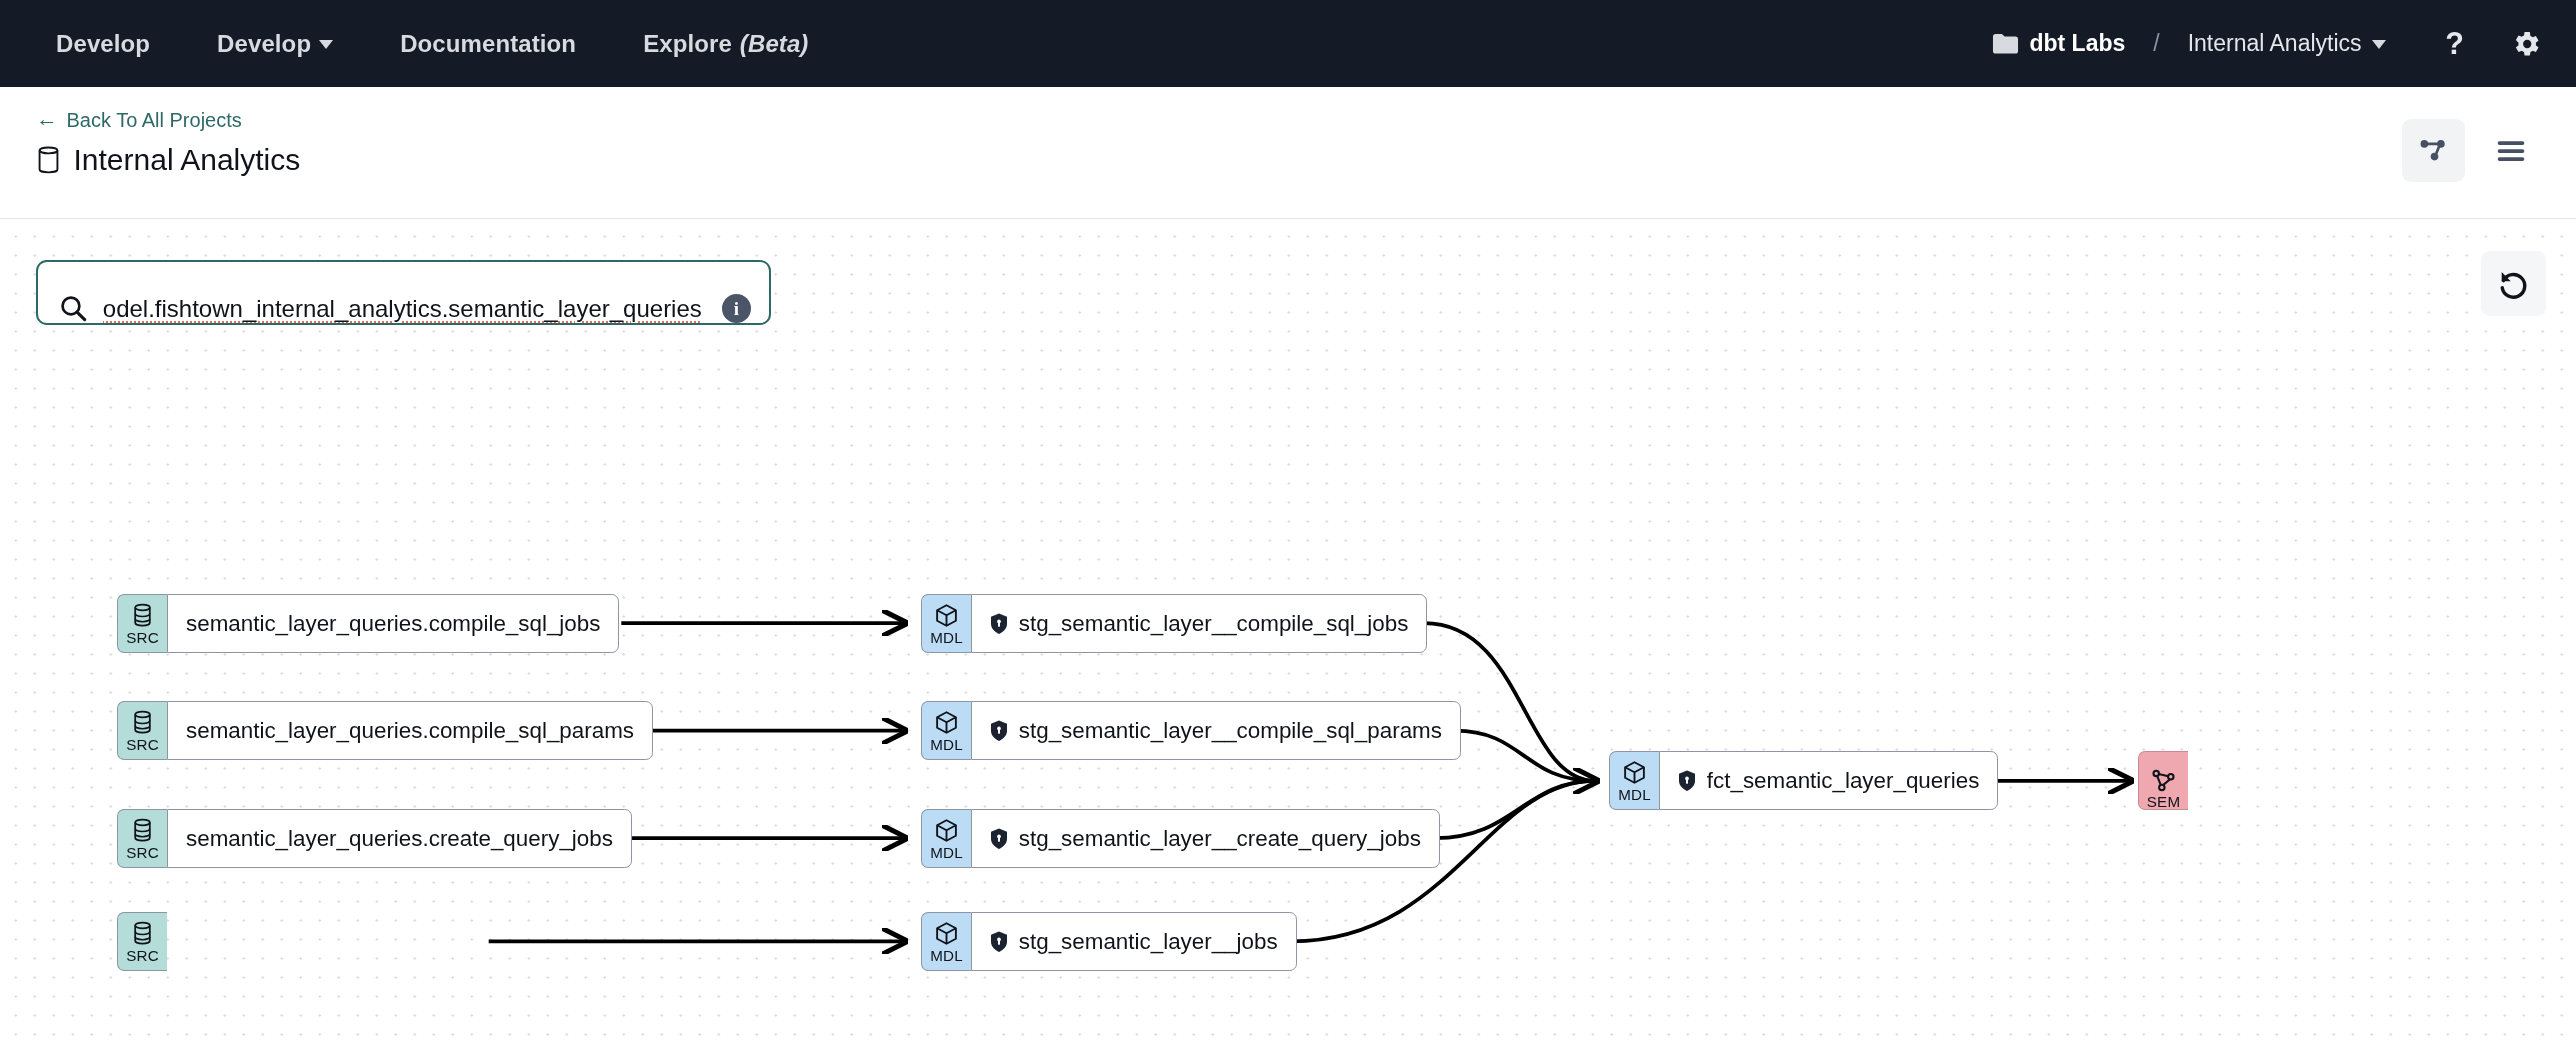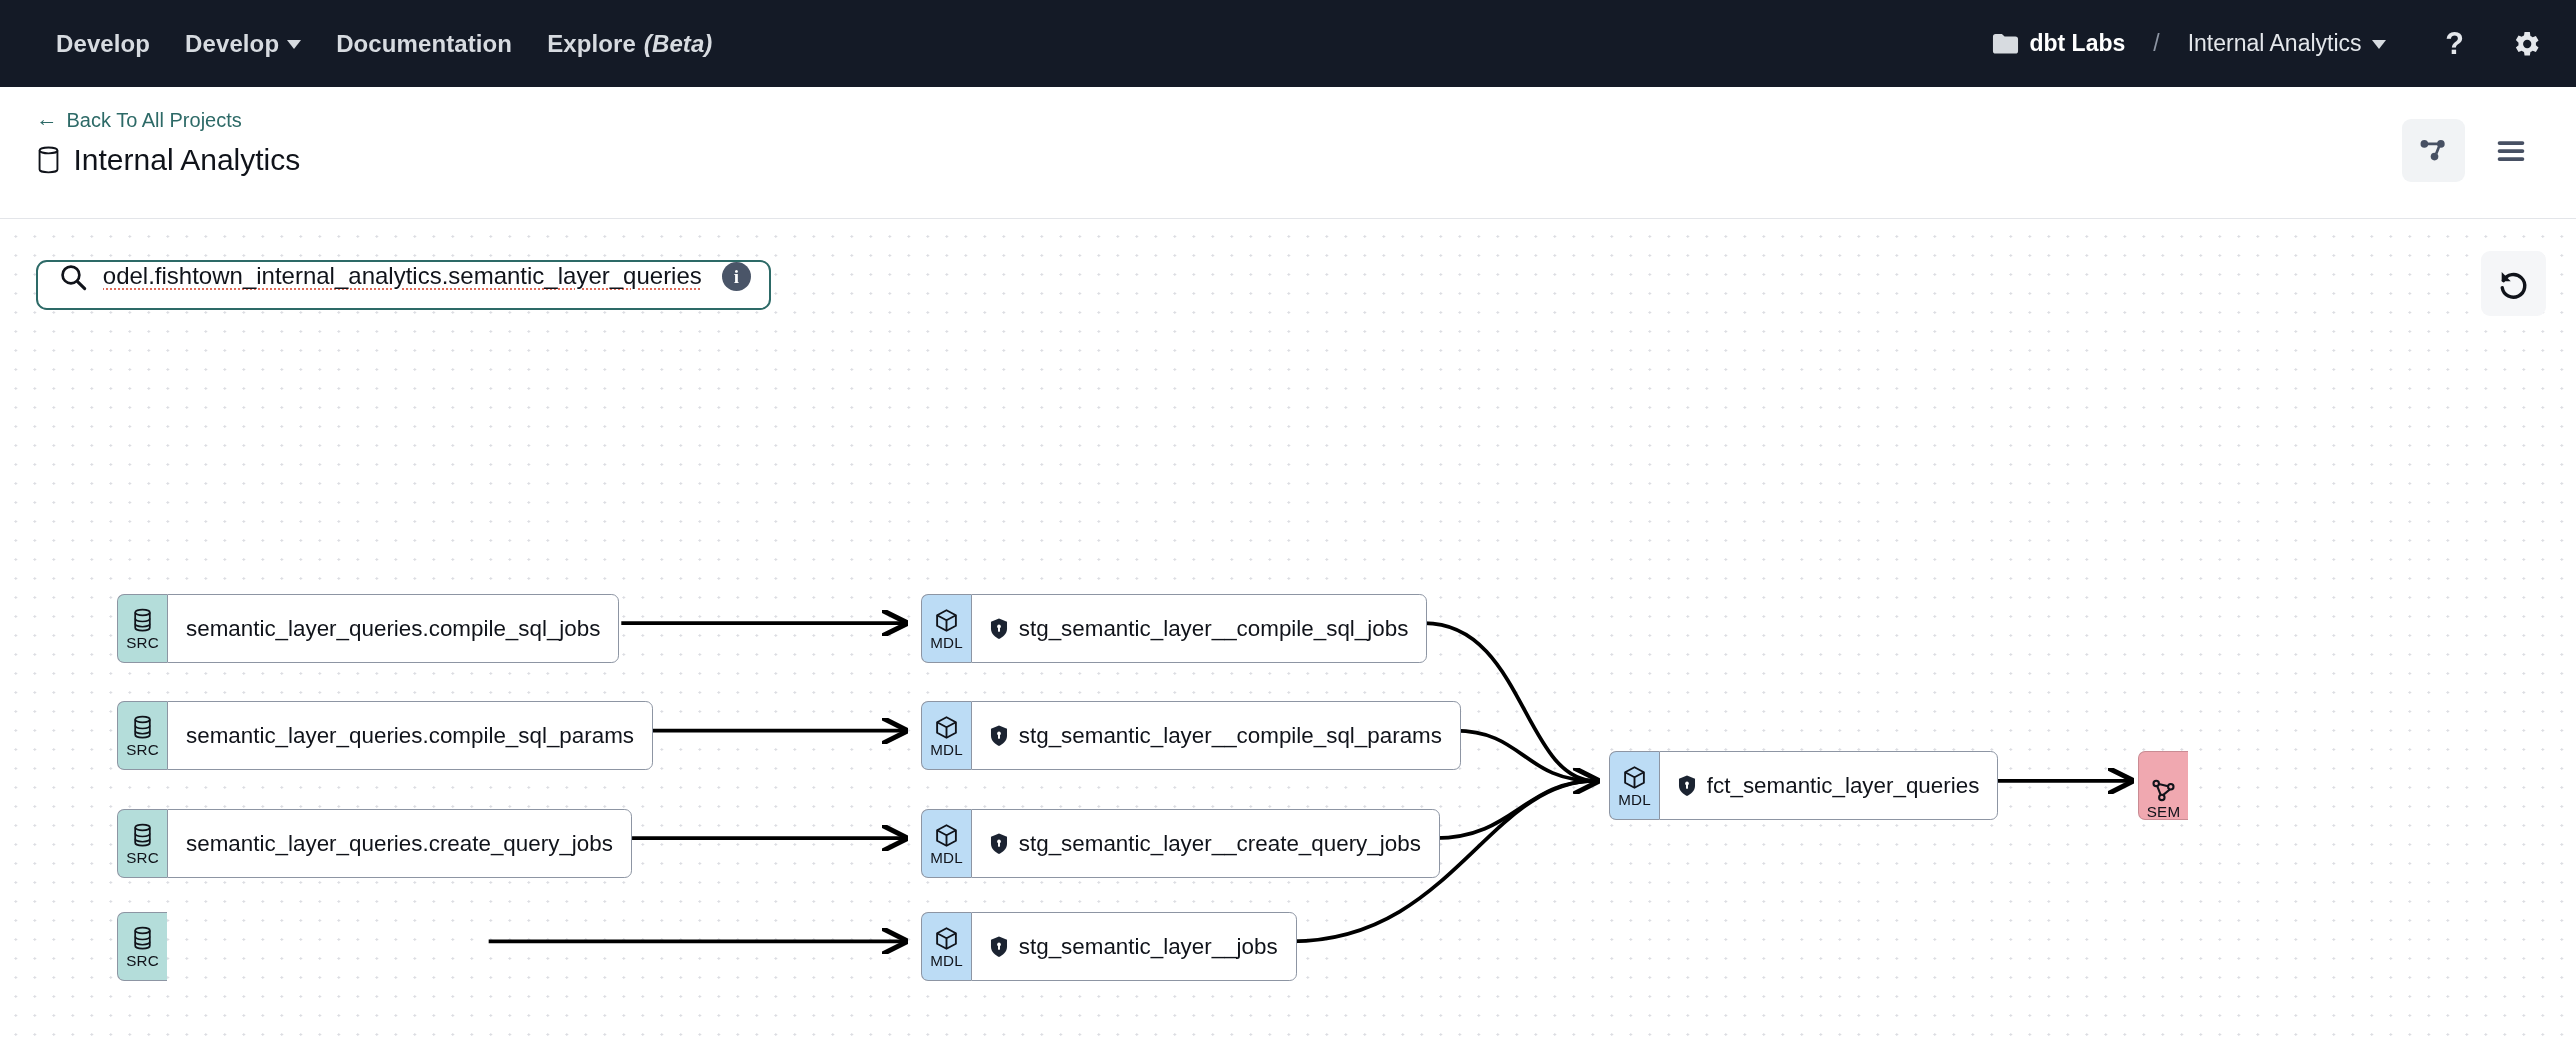--- a/index.html
+++ b/index.html
@@ -24,21 +24,21 @@
     display: flex; align-items: center;
     margin-left: 34px;
     height: 100%;
   }
   .logo-mark { width: 65px; height: 48px; display: block; }
   .logo-word { width: 100px; height: 39px; display: block; margin-left: 3.6px; }
 
   .nav-links {
     display: flex; align-items: center;
     margin-left: 56px;
-    gap: 35px;
+    gap: 67px;
     text-align: center;
   }
   .nav-link {
     color: #d7dbe0;
     font-size: 24px;
     font-weight: 600;
     letter-spacing: 0.1px;
     white-space: nowrap;
     cursor: pointer;
     display: flex;
@@ -134,25 +134,25 @@
     background-image: radial-gradient(circle, #dcdde2 1.3px, transparent 1.3px);
     background-size: 19px 19px;
     background-position: 6.3px 8px;
     overflow: hidden;
   }
 
   
   .searchbox {
     position: absolute;
     left: 36px; top: 41px;
-    width: 735px; height: 50px;
+    width: 735px; height: 65px;
     background: #ffffff;
     border: 2.7px solid #2d6a67;
     border-radius: 10.8px;
-    display: flex; align-items: flex-start;
+    display: flex; align-items: flex-end;
     padding: 0 18px 0 20px;
     z-index: 5;
   }
   .search-glyph { display: block; flex: 0 0 auto; }
   .search-value {
     flex: 1;
     margin-left: 14.3px;
     font-size: 24px;
     color: #10131a;
     white-space: nowrap;
@@ -194,21 +194,21 @@
     left: 0; top: 0;
     width: 2576px; height: 828px;
   }
   .edges {
     position: absolute; left: 0; top: 0;
     width: 2576px; height: 828px;
     pointer-events: none;
   }
   .node {
     position: absolute;
-    height: 69px;
+    height: 59px;
     display: flex;
     align-items: stretch;
     background: transparent;
     cursor: pointer;
   }
   .node-badge {
     width: 50px;
     flex: 0 0 50px;
     border: 0.9px solid #8d95a3;
     border-right: none;

